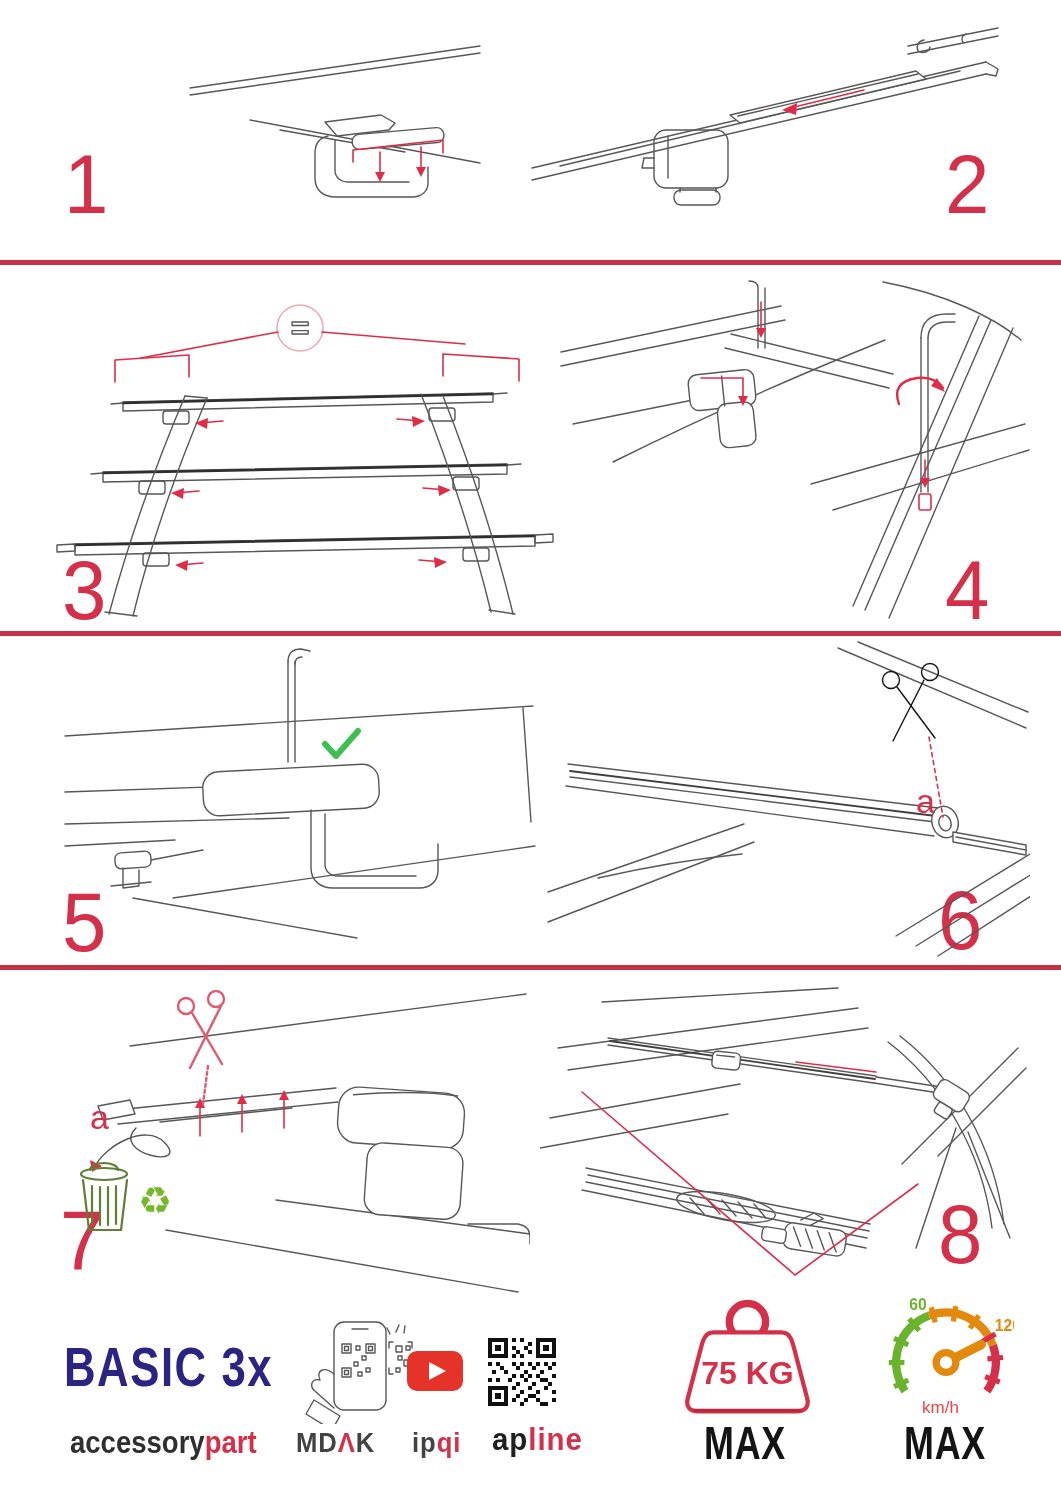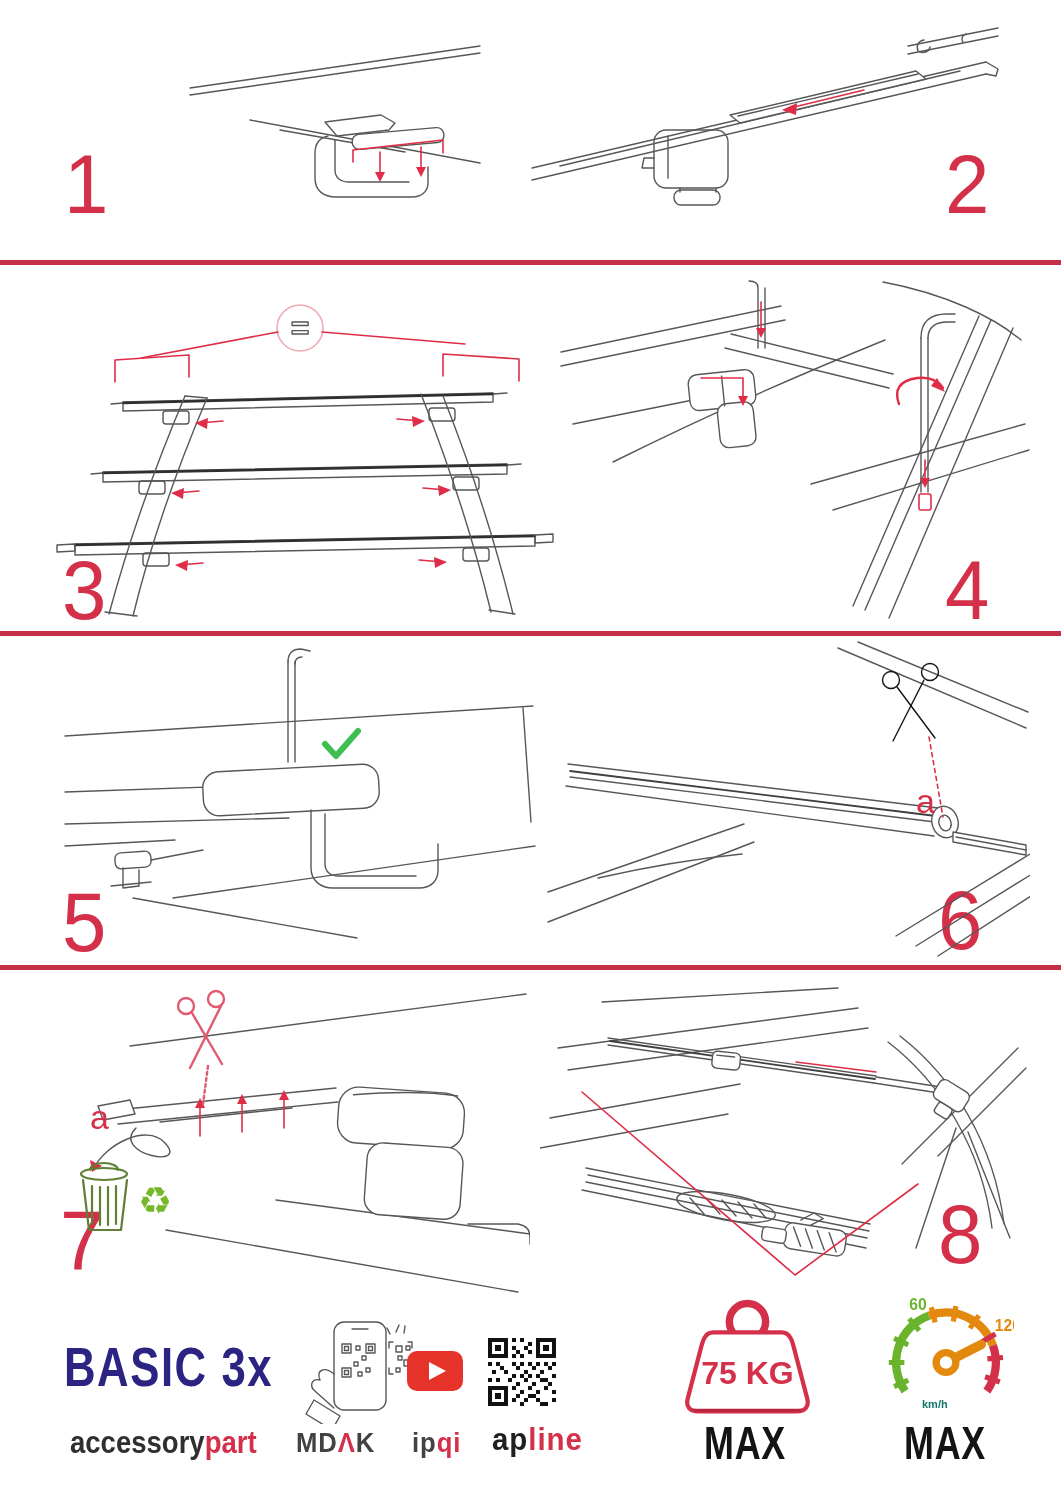--- a/index.html
+++ b/index.html
@@ -28,21 +28,21 @@
   .title{position:absolute;color:#2b2482;font-weight:bold;font-size:56px;letter-spacing:2px;
          transform:scaleX(.78);transform-origin:left top;}
   .brand{position:absolute;font-size:32px;font-weight:bold;transform:scaleX(.86);transform-origin:left top;}
   .brand .b1{color:#2f2f2f;} .brand .b2{color:#d43049;}
   .partner{position:absolute;font-size:27px;font-weight:bold;color:#424242;
            transform:scaleX(.95);transform-origin:left top;letter-spacing:1px;}
   .partner .acc{color:#d43049;}
   .apline{font-size:31px;color:#1f1f1f;}
   .max{position:absolute;color:#141414;font-weight:bold;font-size:46px;letter-spacing:1px;
        transform:scaleX(.78);transform-origin:left top;}
-  .kmh{position:absolute;color:#0f766e;font-size:11px;font-weight:bold;}
+  .kmh{position:absolute;color:#ef4444;font-size:17px;}
   .gtxt{font-family:"Liberation Sans",sans-serif;font-weight:bold;}
 </style>
 </head>
 <body>
 
 <div class="page">
 
   <span class="step-num" style="left:64px;top:142px">1</span>
   <svg class="abs ln" style="left:175px;top:30px" width="310" height="200" viewBox="0 0 310 200">
     <path d="M15,58 L305,16"></path>

